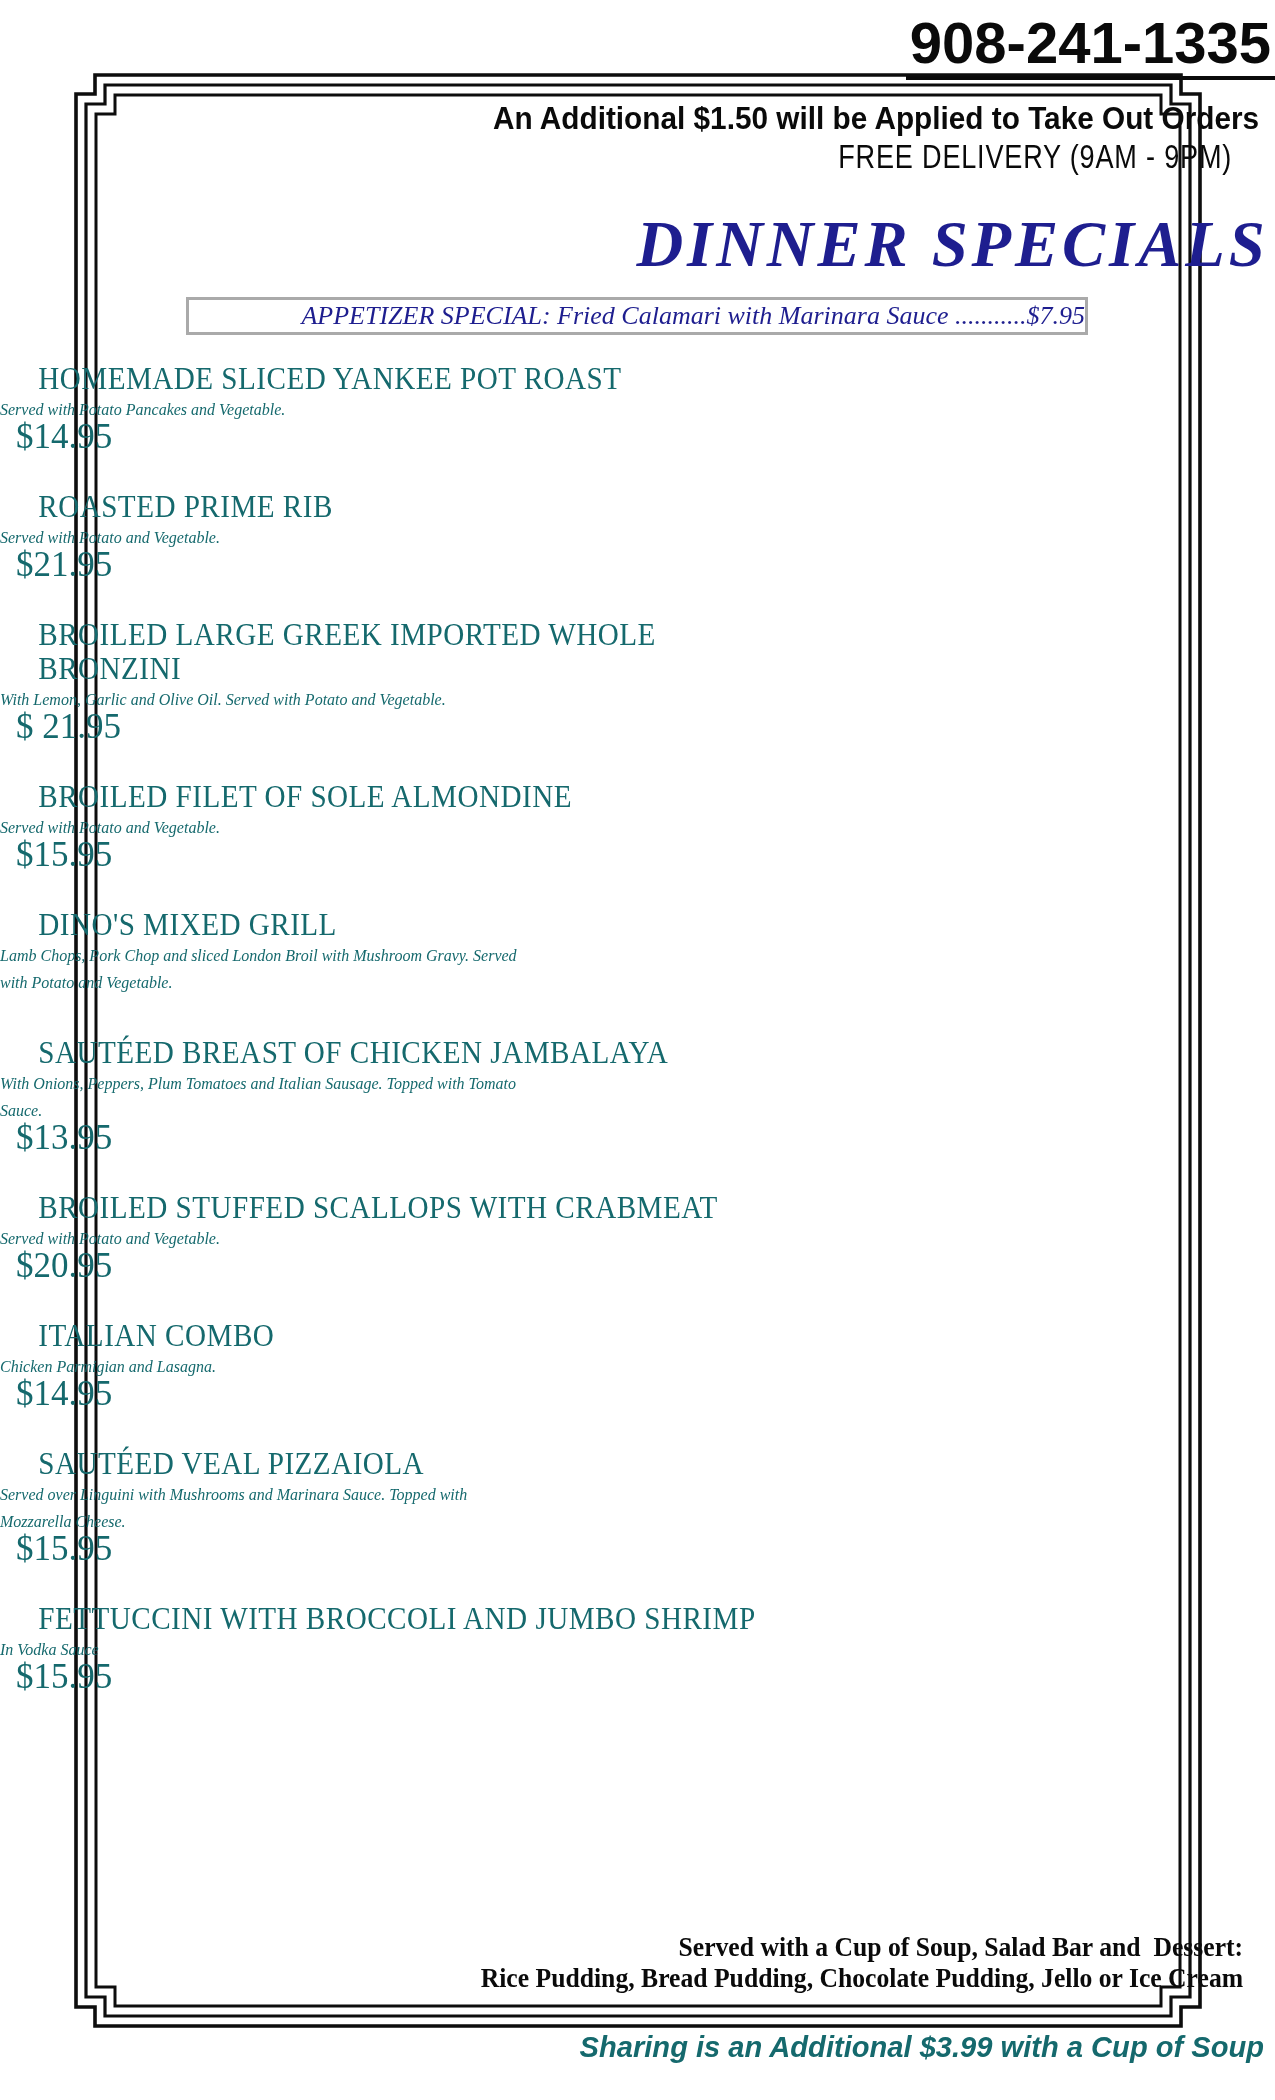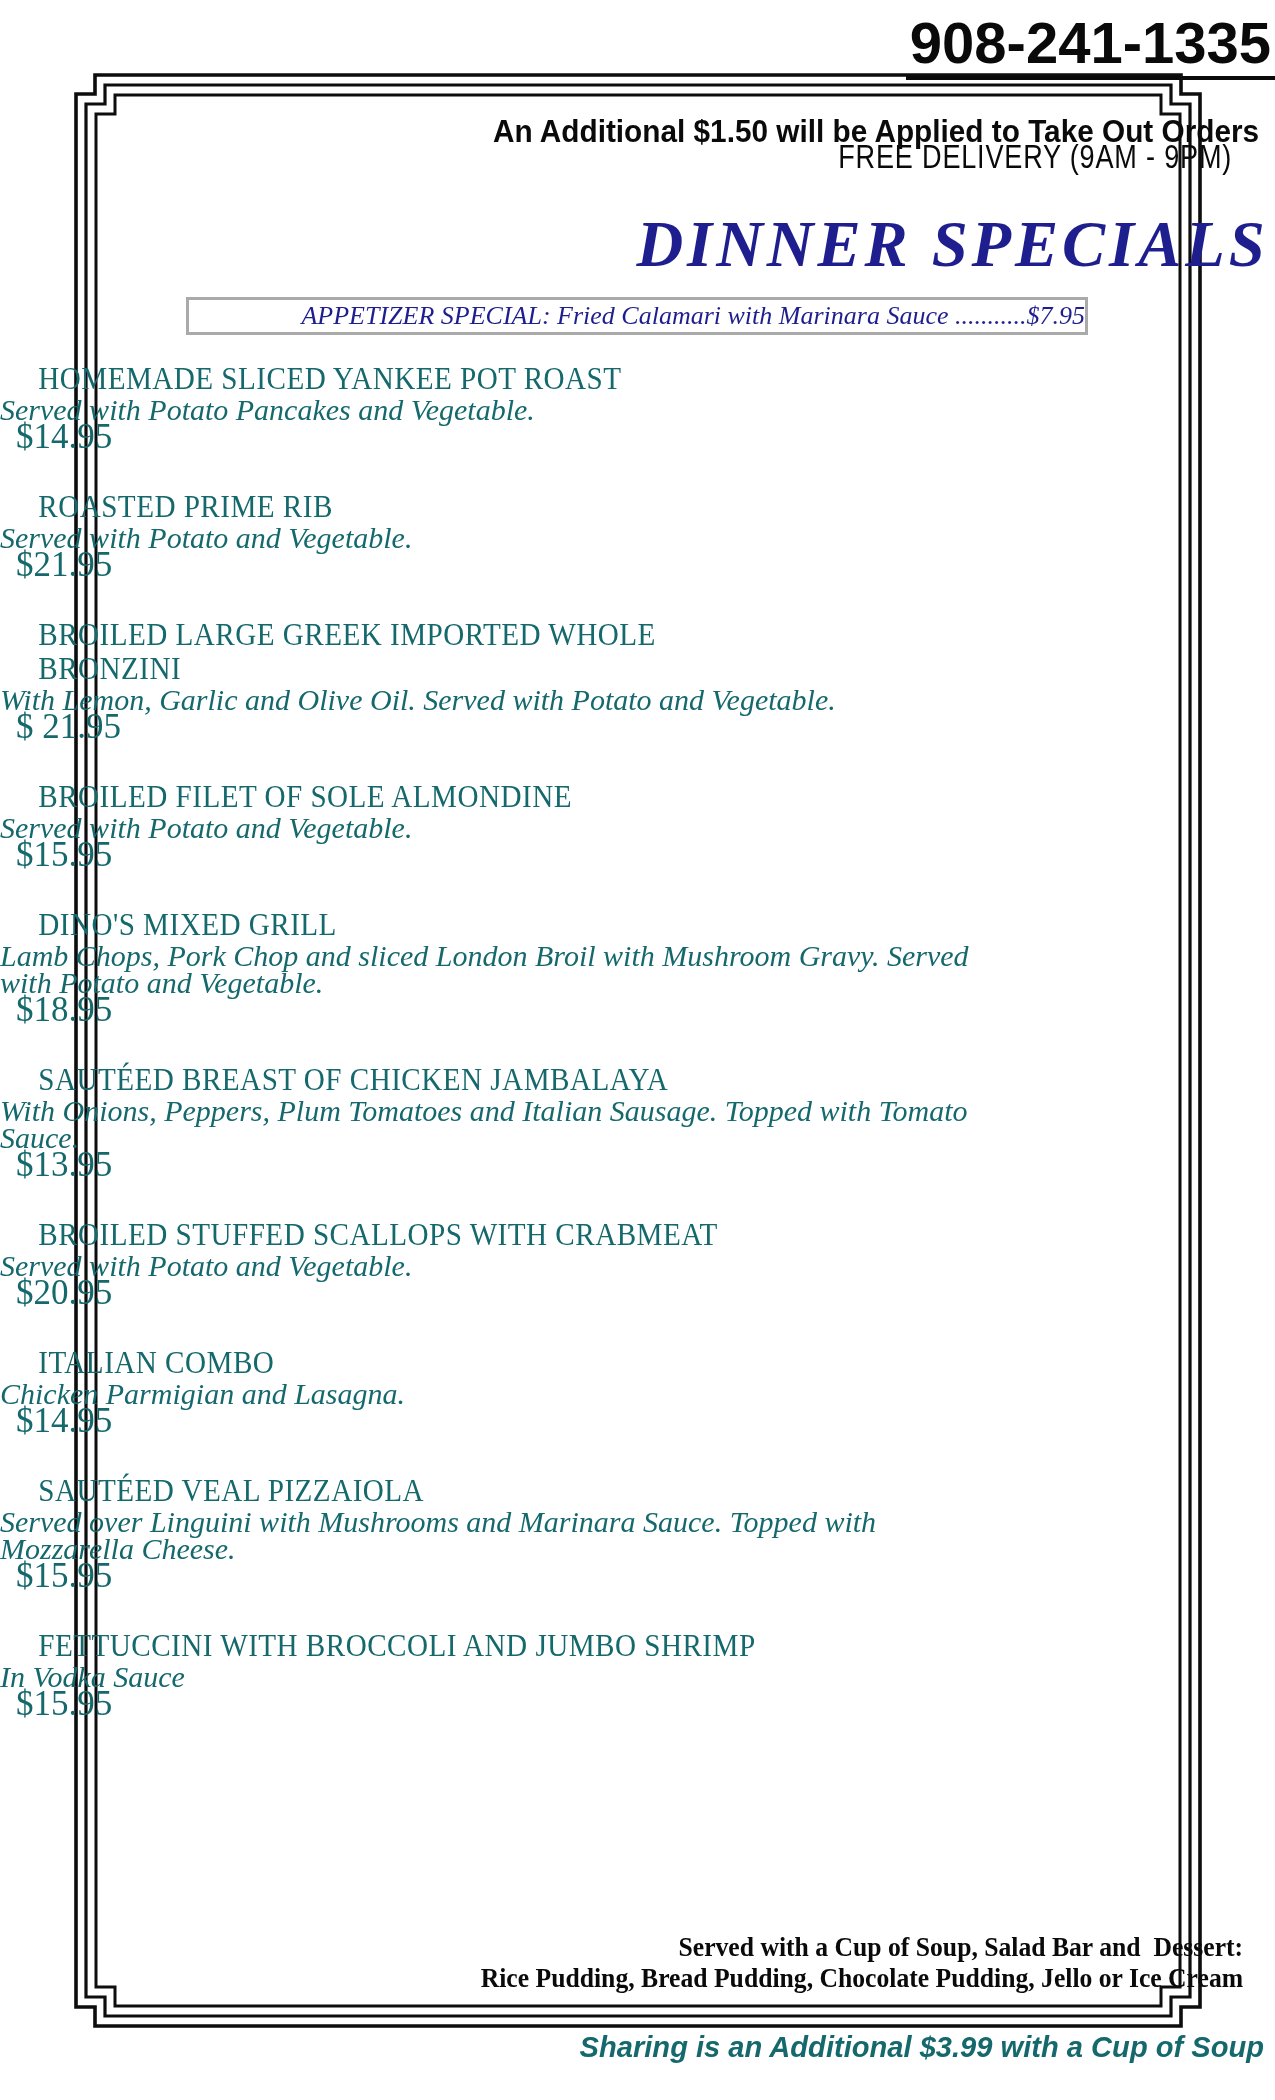--- a/index.html
+++ b/index.html
@@ -22,21 +22,21 @@
     font-family:"Liberation Sans","DejaVu Sans",sans-serif;
     font-weight:bold;font-size:58px;line-height:1.0;color:var(--ink);
     transform:scaleX(0.88);
     border-bottom:4px solid var(--ink);padding:0 4px 1px 4px;
   }
 
   
   .frame{position:absolute;left:0;top:0;}
 
   
-  .takeout{top:116px;padding-left:40px;}
+  .takeout{top:103px;padding-left:40px;}
   .takeout .txt{
     font-family:"Liberation Sans","DejaVu Sans",sans-serif;
     font-weight:bold;font-size:31px;line-height:1.05;color:var(--ink);
     transform:scaleX(0.96);
   }
   .delivery{top:140px;}
   .delivery .txt{
     font-family:"Liberation Sans","DejaVu Sans",sans-serif;
     font-size:33px;line-height:1.0;color:var(--ink);
     transform:scaleX(0.82);letter-spacing:1px;
@@ -60,21 +60,21 @@
 
   
   .menu{position:absolute;top:362px;left:0;right:0;text-align:left;color:var(--teal);}
   .menu-item{margin:0 0 40px 0;}
   .item-name{
     font-size:31px;line-height:34px;font-weight:500;
     letter-spacing:0.5px;white-space:pre-line;transform:scaleX(0.94);
     transform-origin:50% 50%;
   }
   .item-desc{
-    font-style:italic;font-size:30px;line-height:27px;white-space:pre-line;
+    font-style:italic;font-size:16px;line-height:27px;white-space:pre-line;
   }
   .item-price{
     font-size:35px;line-height:27px;white-space:pre;padding-left:16px;
   }
 
   
   .included{top:1932px;color:var(--ink);}
   .included .line{
     font-weight:bold;font-size:27px;line-height:31px;white-space:pre;
     transform:scaleX(0.95);display:block;transform-origin:50% 50%;
@@ -139,21 +139,20 @@
   <div class="menu-item">
     <div class="item-name">BROILED FILET OF SOLE ALMONDINE</div>
     <div class="item-desc">Served with Potato and Vegetable.</div>
     <div class="item-price">$15.95</div>
   </div>
 
   <div class="menu-item">
     <div class="item-name">DINO'S MIXED GRILL</div>
     <div class="item-desc">Lamb Chops, Pork Chop and sliced London Broil with Mushroom Gravy.  Served
 with Potato and Vegetable.</div>
-    <div class="item-price">$18.95</div>
   </div>
 
   <div class="menu-item">
     <div class="item-name">SAUTÉED BREAST OF CHICKEN JAMBALAYA</div>
     <div class="item-desc">With Onions, Peppers, Plum Tomatoes and Italian Sausage.  Topped with Tomato
 Sauce.</div>
     <div class="item-price">$13.95</div>
   </div>
 
   <div class="menu-item">

